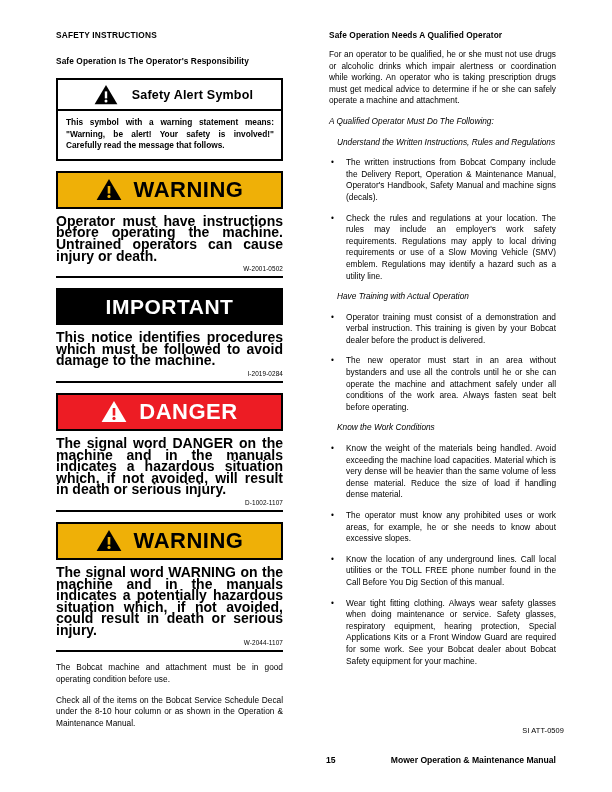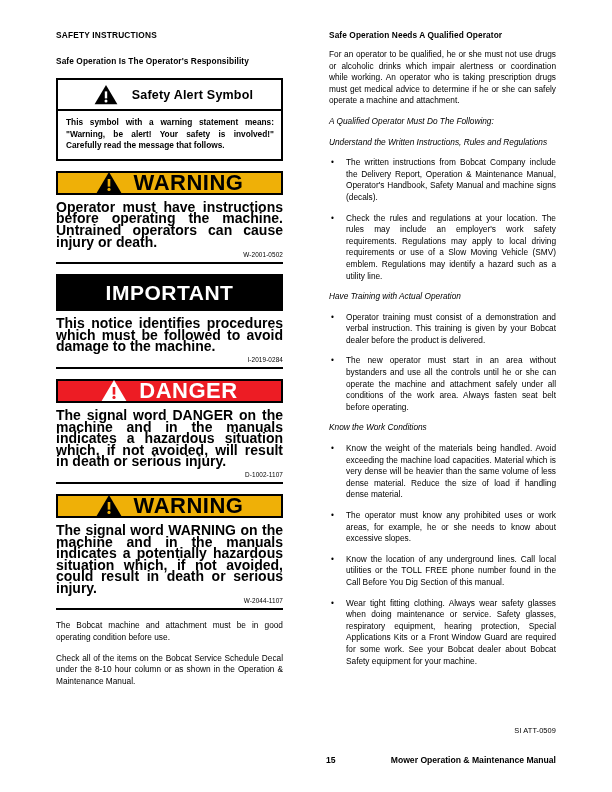--- a/index.html
+++ b/index.html
@@ -66,21 +66,21 @@
     font-size: 8.3px;
     line-height: 11.6px;
     font-style: italic;
     margin: 0 0 9px 0;
     text-align: justify;
   }
   p.italic-head-j {
     font-size: 8.3px;
     line-height: 11.6px;
     font-style: italic;
-    margin: 0 0 9px 0;
+    margin: 0 0 9px 8px;
     text-align: justify;
   }
   .bullet-list {
     margin: 0 0 9px 0;
     padding: 0;
     list-style: none;
   }
   .bullet-item {
     position: relative;
     padding-left: 17px;
@@ -125,21 +125,21 @@
     font-size: 8.3px;
     line-height: 11.6px;
     font-weight: bold;
     text-align: justify;
     border-radius: 11px;
   }
 
   .signal-banner {
     border: 2.4px solid #000;
     box-sizing: border-box;
-    height: 24px;
+    height: 38px;
     display: flex;
     align-items: center;
     justify-content: center;
     gap: 12px;
   }
   .signal-banner .word {
     font-size: 22px;
     font-weight: bold;
     letter-spacing: 0.5px;
     line-height: 1;
@@ -178,21 +178,21 @@
   
   .tri {
     display: inline-block;
     position: relative;
   }
   .tri svg { display: block; }
 
   
   .footer-code {
     position: absolute;
-    right: 56px;
+    right: 48px;
     top: 726px;
     font-size: 7.4px;
     letter-spacing: 0.1px;
   }
   .footer-row {
     position: absolute;
     left: 64px;
     right: 56px;
     top: 755px;
     display: flex;

